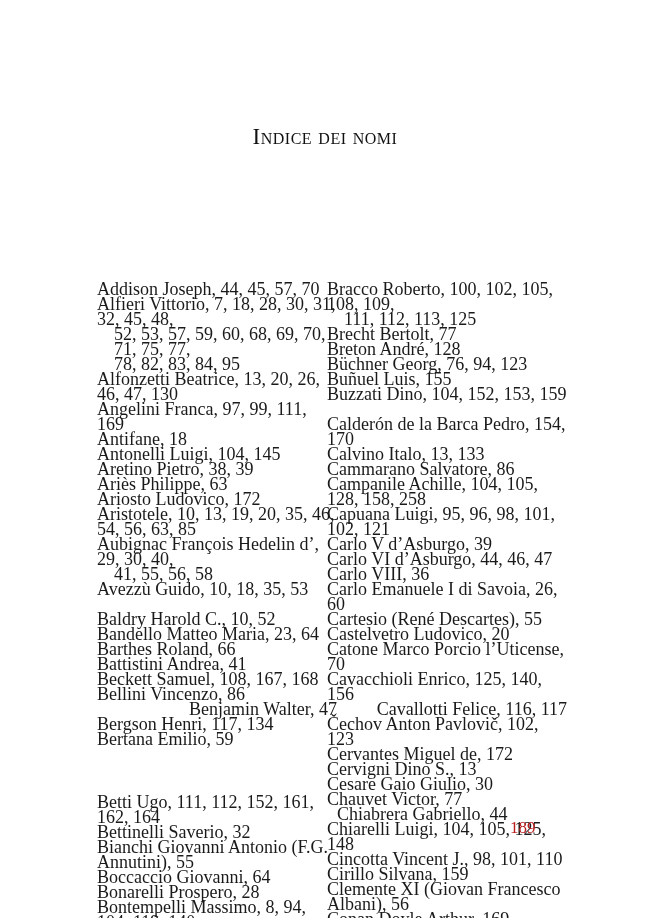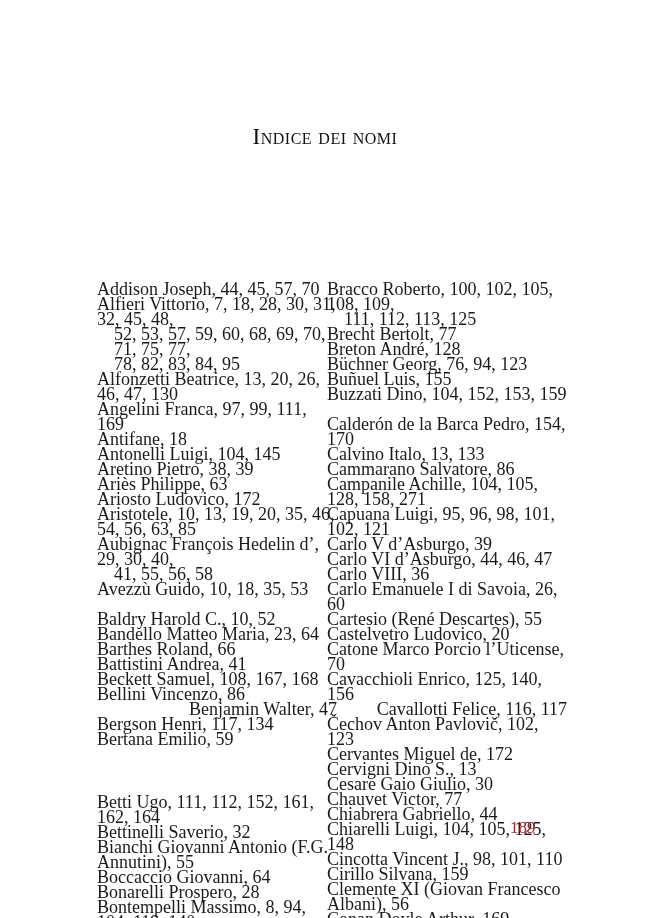--- a/index.html
+++ b/index.html
@@ -145,21 +145,21 @@
     <div class="entry-wrap">
       <div class="ln" style="padding-left: 0px;">Calderón de la Barca Pedro, 154, 170</div>
     </div>
     <div class="entry-wrap">
       <div class="ln" style="padding-left: 0px;">Calvino Italo, 13, 133</div>
     </div>
     <div class="entry-wrap">
       <div class="ln" style="padding-left: 0px;">Cammarano Salvatore, 86</div>
     </div>
     <div class="entry-wrap">
-      <div class="ln" style="padding-left: 0px;">Campanile Achille, 104, 105, 128, 158, 271</div>
+      <div class="ln" style="padding-left: 0px;">Campanile Achille, 104, 105, 128, 158, 258</div>
     </div>
     <div class="entry-wrap">
       <div class="ln" style="padding-left: 0px;">Capuana Luigi, 95, 96, 98, 101, 102, 121</div>
     </div>
     <div class="entry-wrap">
       <div class="ln" style="padding-left: 0px;">Carlo V d’Asburgo, 39</div>
     </div>
     <div class="entry-wrap">
       <div class="ln" style="padding-left: 0px;">Carlo VI d’Asburgo, 44, 46, 47</div>
     </div>
@@ -193,21 +193,21 @@
     <div class="entry-wrap">
       <div class="ln" style="padding-left: 0px;">Cervigni Dino S., 13</div>
     </div>
     <div class="entry-wrap">
       <div class="ln" style="padding-left: 0px;">Cesare Gaio Giulio, 30</div>
     </div>
     <div class="entry-wrap">
       <div class="ln" style="padding-left: 0px;">Chauvet Victor, 77</div>
     </div>
     <div class="entry-wrap">
-      <div class="ln" style="padding-left: 0px;">Chiabrera Gabriello, 44</div>
+      <div class="ln" style="padding-left: 0px; margin-left: 10px;">Chiabrera Gabriello, 44</div>
     </div>
     <div class="entry-wrap">
       <div class="ln" style="padding-left: 0px; font-family: Liberation Serif, serif;">Chiarelli Luigi, 104, 105, 125, 148</div>
     </div>
     <div class="entry-wrap">
       <div class="ln" style="padding-left: 0px;">Cincotta Vincent J., 98, 101, 110</div>
     </div>
     <div class="entry-wrap">
       <div class="ln" style="padding-left: 0px;">Cirillo Silvana, 159</div>
     </div>

